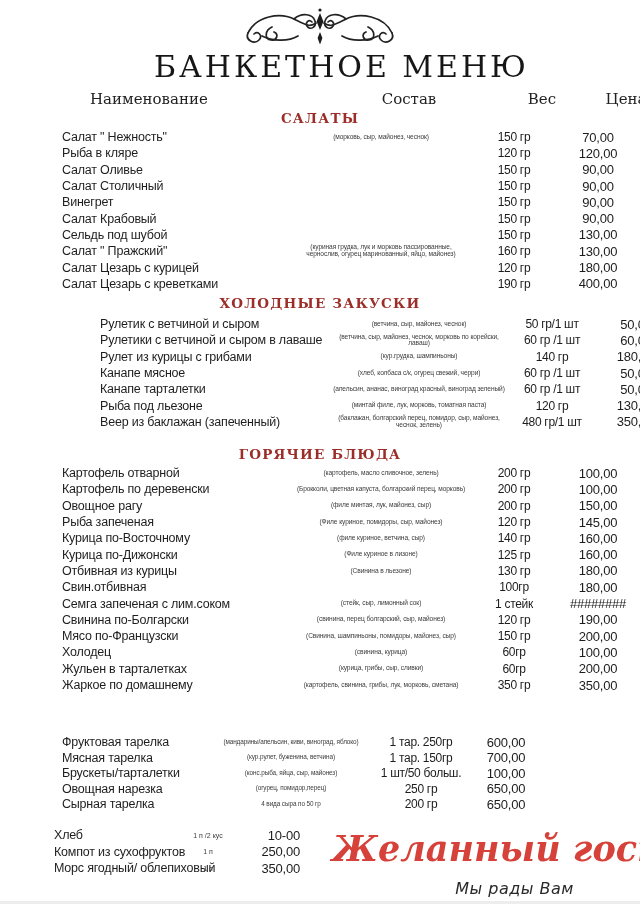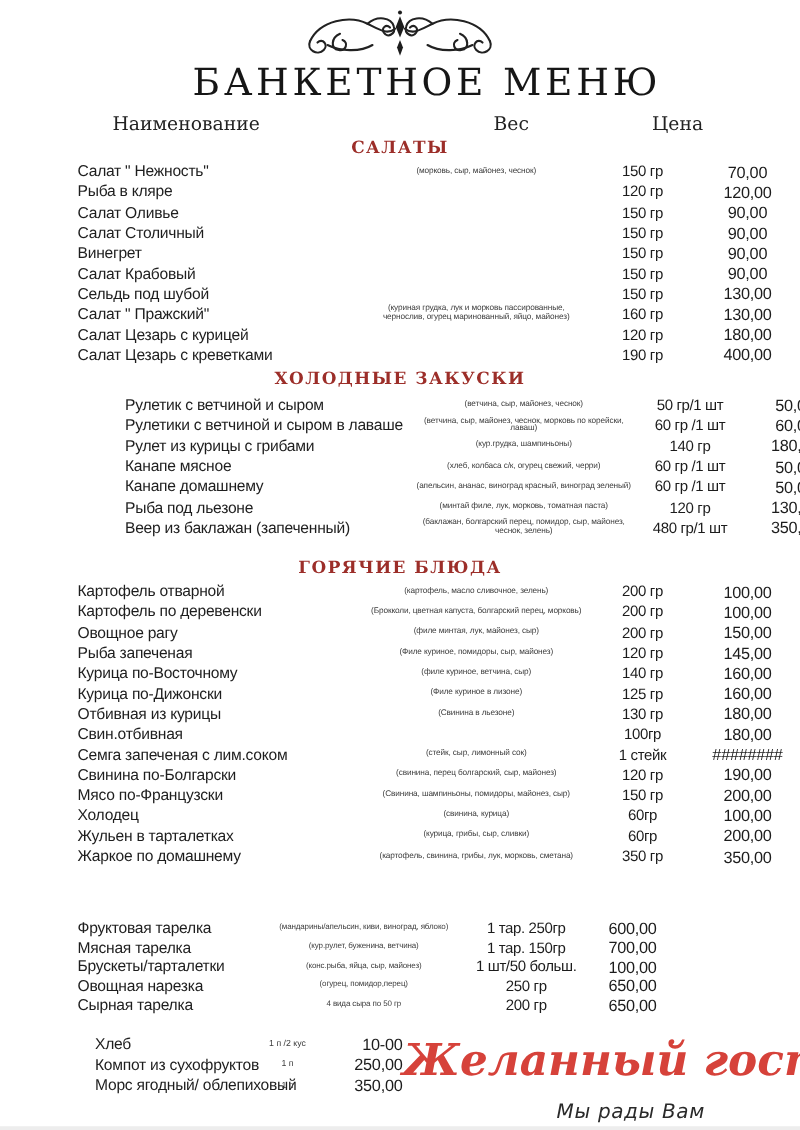--- a/index.html
+++ b/index.html
@@ -44,21 +44,21 @@
   .cell-weight{font-size:12px;text-align:center;white-space:nowrap;letter-spacing:-0.3px;}
   .cell-price{font-size:13px;text-align:center;white-space:nowrap;letter-spacing:-0.2px;}
   
   .mt-platters{margin-top:41px;}
   .row-platter{
     display:grid;grid-template-columns:148px 162px 98px 72px;
     align-items:center;height:15.6px;
   }
   .row-platter .cell-comp{font-size:6.4px;line-height:6.6px;}
   
-  .footer{display:flex;margin-top:15px;padding-left:76px;}
+  .footer{display:flex;margin-top:15px;padding-left:54px;gap:32px;}
   .extras-table{width:246px;}
   .row-extra{
     display:grid;grid-template-columns:128px 52px 66px;
     align-items:center;height:16.5px;
   }
   .cell-qty{font-size:7px;text-align:center;color:#3c3c3c;white-space:nowrap;}
   .row-extra .cell-price{text-align:right;}
   .logo-block{flex:1;text-align:center;padding-top:2px;padding-right:8px;}
   .logo-text{
     font-family:"DejaVu Serif",serif;font-style:italic;font-weight:bold;
@@ -93,20 +93,21 @@
         <path d="M78,7 l3.4,8.5 L78,24 l-3.4,-8.5 Z"></path>
         <path d="M78,26 l2.4,6 L78,38.5 l-2.4,-6.5 Z"></path>
       </g>
     </svg>
   </div>
 
   <div class="menu-title">БАНКЕТНОЕ МЕНЮ</div>
 
   <div class="colheads">
     <div class="c1">Наименование</div>
+    <div class="c2">Состав</div>
     <div class="c3">Вес</div>
     <div class="c4">Цена</div>
   </div>
 
   <div class="section-heading sh-salads">САЛАТЫ</div>
   <div class="menu-table mt-salads">
   <div class="row-main">
     <div class="cell-name">Салат " Нежность"</div>
     <div class="cell-comp">(морковь, сыр, майонез, чеснок)</div>
     <div class="cell-weight">150 гр</div>
@@ -201,21 +202,21 @@
   </div>
 
   <div class="row-main">
     <div class="cell-name">Канапе мясное</div>
     <div class="cell-comp">(хлеб, колбаса с/к, огурец свежий, черри)</div>
     <div class="cell-weight">60 гр /1 шт</div>
     <div class="cell-price">50,00</div>
   </div>
 
   <div class="row-main">
-    <div class="cell-name">Канапе домашнему</div>
+    <div class="cell-name">Канапе тарталетки</div>
     <div class="cell-comp">(апельсин, ананас, виноград красный, виноград зеленый)</div>
     <div class="cell-weight">60 гр /1 шт</div>
     <div class="cell-price">50,00</div>
   </div>
 
   <div class="row-main">
     <div class="cell-name">Рыба под льезоне</div>
     <div class="cell-comp">(минтай филе, лук, морковь, томатная паста)</div>
     <div class="cell-weight">120 гр</div>
     <div class="cell-price">130,00</div>

